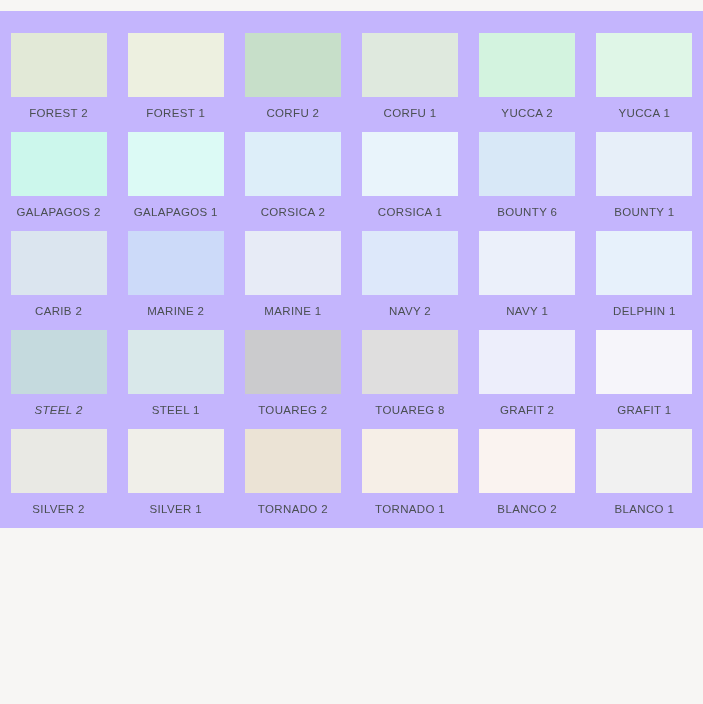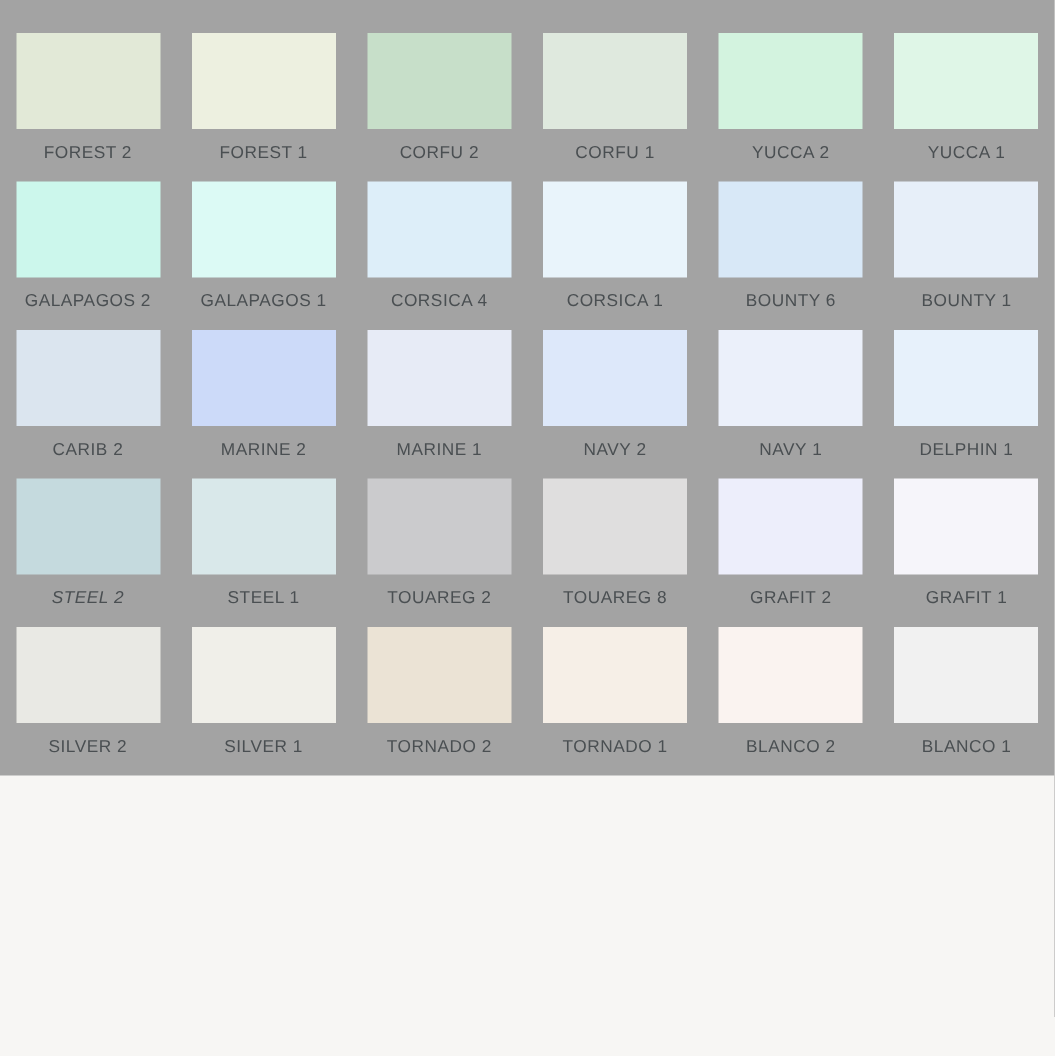--- a/index.html
+++ b/index.html
@@ -40,21 +40,21 @@
     letter-spacing: 0.35px;
     color: #4a4f52;
     text-align: center;
     white-space: nowrap;
     font-family: "Liberation Sans", sans-serif;
   }
 </style>
 </head>
 <body>
 
-<div id="palette-grid" style="background: #a3a3a3;">
+<div id="palette-grid" style="background: #c4b5fd; margin-top: 11px;">
     <div class="swatch-cell">
       <span class="swatch-chip" style="background: rgb(226, 233, 215);"></span>
       <span class="swatch-label" style="color: rgb(74, 79, 82);">FOREST 2</span>
     </div>
     <div class="swatch-cell">
       <span class="swatch-chip" style="background: rgb(237, 240, 224);"></span>
       <span class="swatch-label" style="color: rgb(74, 79, 82);">FOREST 1</span>
     </div>
     <div class="swatch-cell">
       <span class="swatch-chip" style="background: rgb(199, 223, 201);"></span>
@@ -75,21 +75,21 @@
     <div class="swatch-cell">
       <span class="swatch-chip" style="background: rgb(204, 247, 236);"></span>
       <span class="swatch-label" style="color: rgb(74, 79, 82);">GALAPAGOS 2</span>
     </div>
     <div class="swatch-cell">
       <span class="swatch-chip" style="background: rgb(220, 250, 245);"></span>
       <span class="swatch-label" style="color: rgb(74, 79, 82);">GALAPAGOS 1</span>
     </div>
     <div class="swatch-cell">
       <span class="swatch-chip" style="background: rgb(221, 238, 249);"></span>
-      <span class="swatch-label" style="color: rgb(74, 79, 82);">CORSICA 4</span>
+      <span class="swatch-label" style="color: rgb(74, 79, 82);">CORSICA 2</span>
     </div>
     <div class="swatch-cell">
       <span class="swatch-chip" style="background: rgb(233, 244, 251);"></span>
       <span class="swatch-label" style="color: rgb(74, 79, 82);">CORSICA 1</span>
     </div>
     <div class="swatch-cell">
       <span class="swatch-chip" style="background: rgb(216, 232, 247);"></span>
       <span class="swatch-label" style="color: rgb(74, 79, 82);">BOUNTY 6</span>
     </div>
     <div class="swatch-cell">

